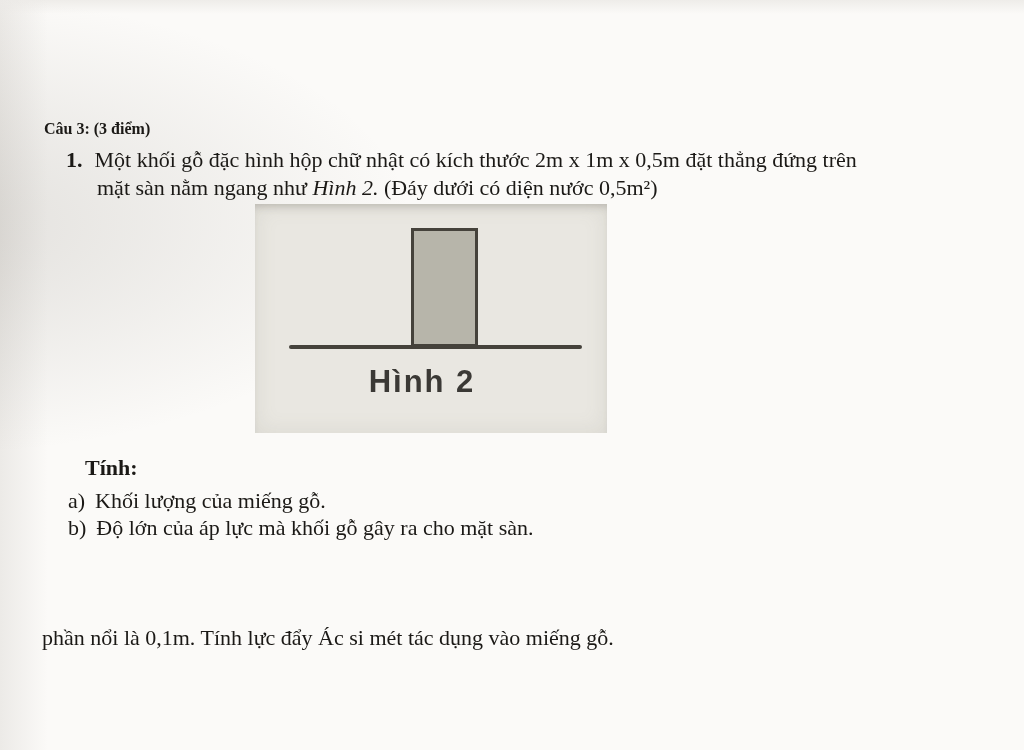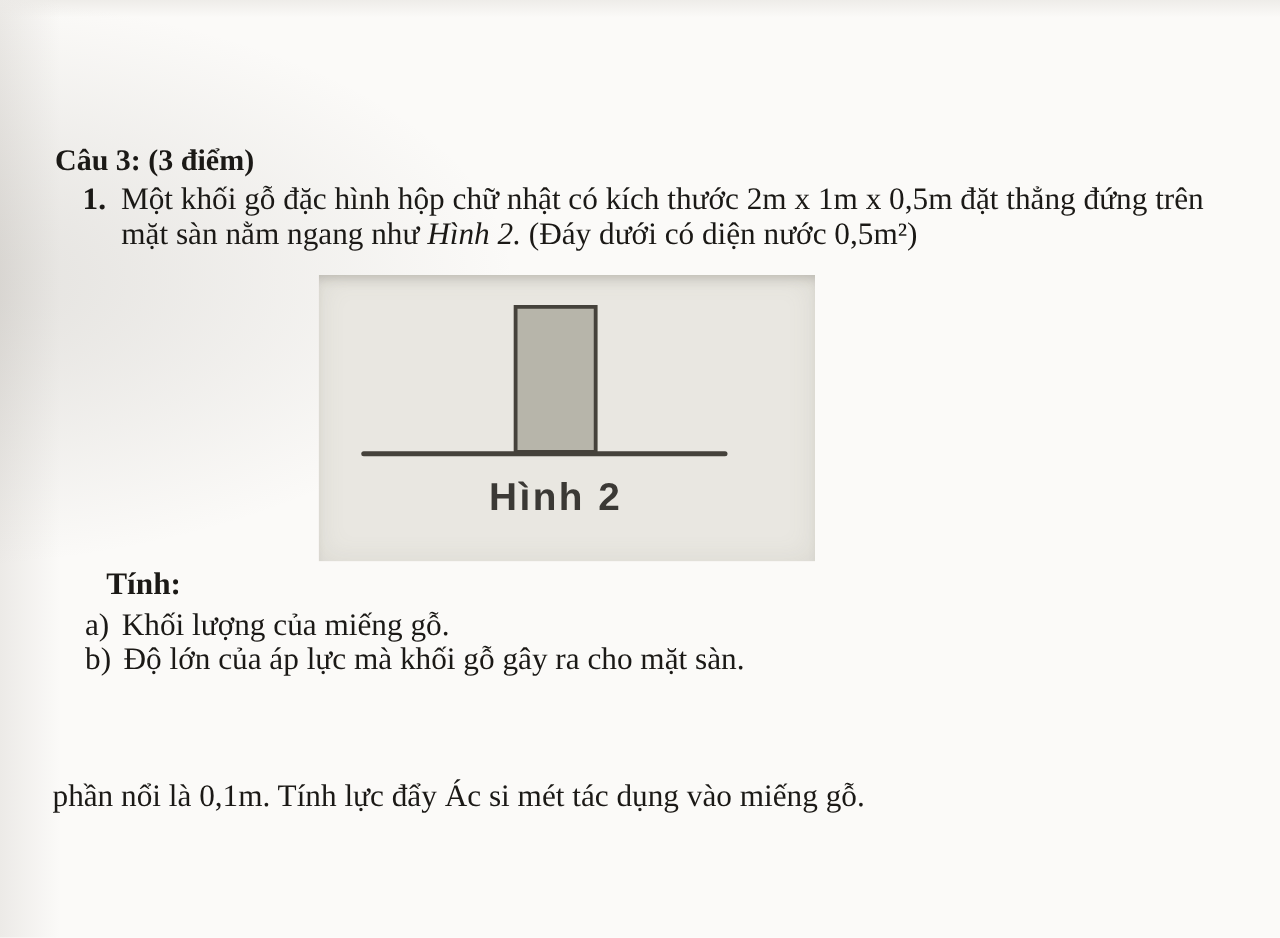--- a/index.html
+++ b/index.html
@@ -14,34 +14,34 @@
     position: relative;
     width: 1024px; height: 750px;
     background-color: var(--page-bg, #fbfaf8);
     background-image:
       radial-gradient(900px 420px at -8% 30%, rgba(120,114,104,0.20), rgba(120,114,104,0) 55%),
       linear-gradient(90deg, #eceae7 0px, rgba(251,250,248,0) 48px),
       linear-gradient(180deg, rgba(200,196,188,0.25) 0px, rgba(251,250,248,0) 14px);
   }
   .line {
     position: absolute;
-    font-size: 25px;
+    font-size: 22px;
     line-height: 28px;
     white-space: nowrap;
   }
-  .title { font-weight: bold; font-size: 24px; }
+  .title { font-weight: bold; font-size: 16px; }
   .bold { font-weight: bold; }
   .num { font-weight: bold; display: inline-block; margin-right: 12px; }
   .tlabel { display: inline-block; margin-right: 10px; }
   .ital { font-style: italic; }
   
   .figure {
     position: absolute;
-    left: 255px; top: 220px;
-    width: 397px; height: 229px;
+    left: 255px; top: 204px;
+    width: 352px; height: 229px;
     background: var(--figure-bg, #e9e7e1);
     box-shadow:
       inset 0 7px 9px -5px rgba(95,90,80,0.30),
       inset 0 0 22px rgba(110,104,94,0.12);
   }
   .figure-block {
     position: absolute;
     left: 156px; top: 24px;
     width: 67px; height: 119px;
     box-sizing: border-box;

